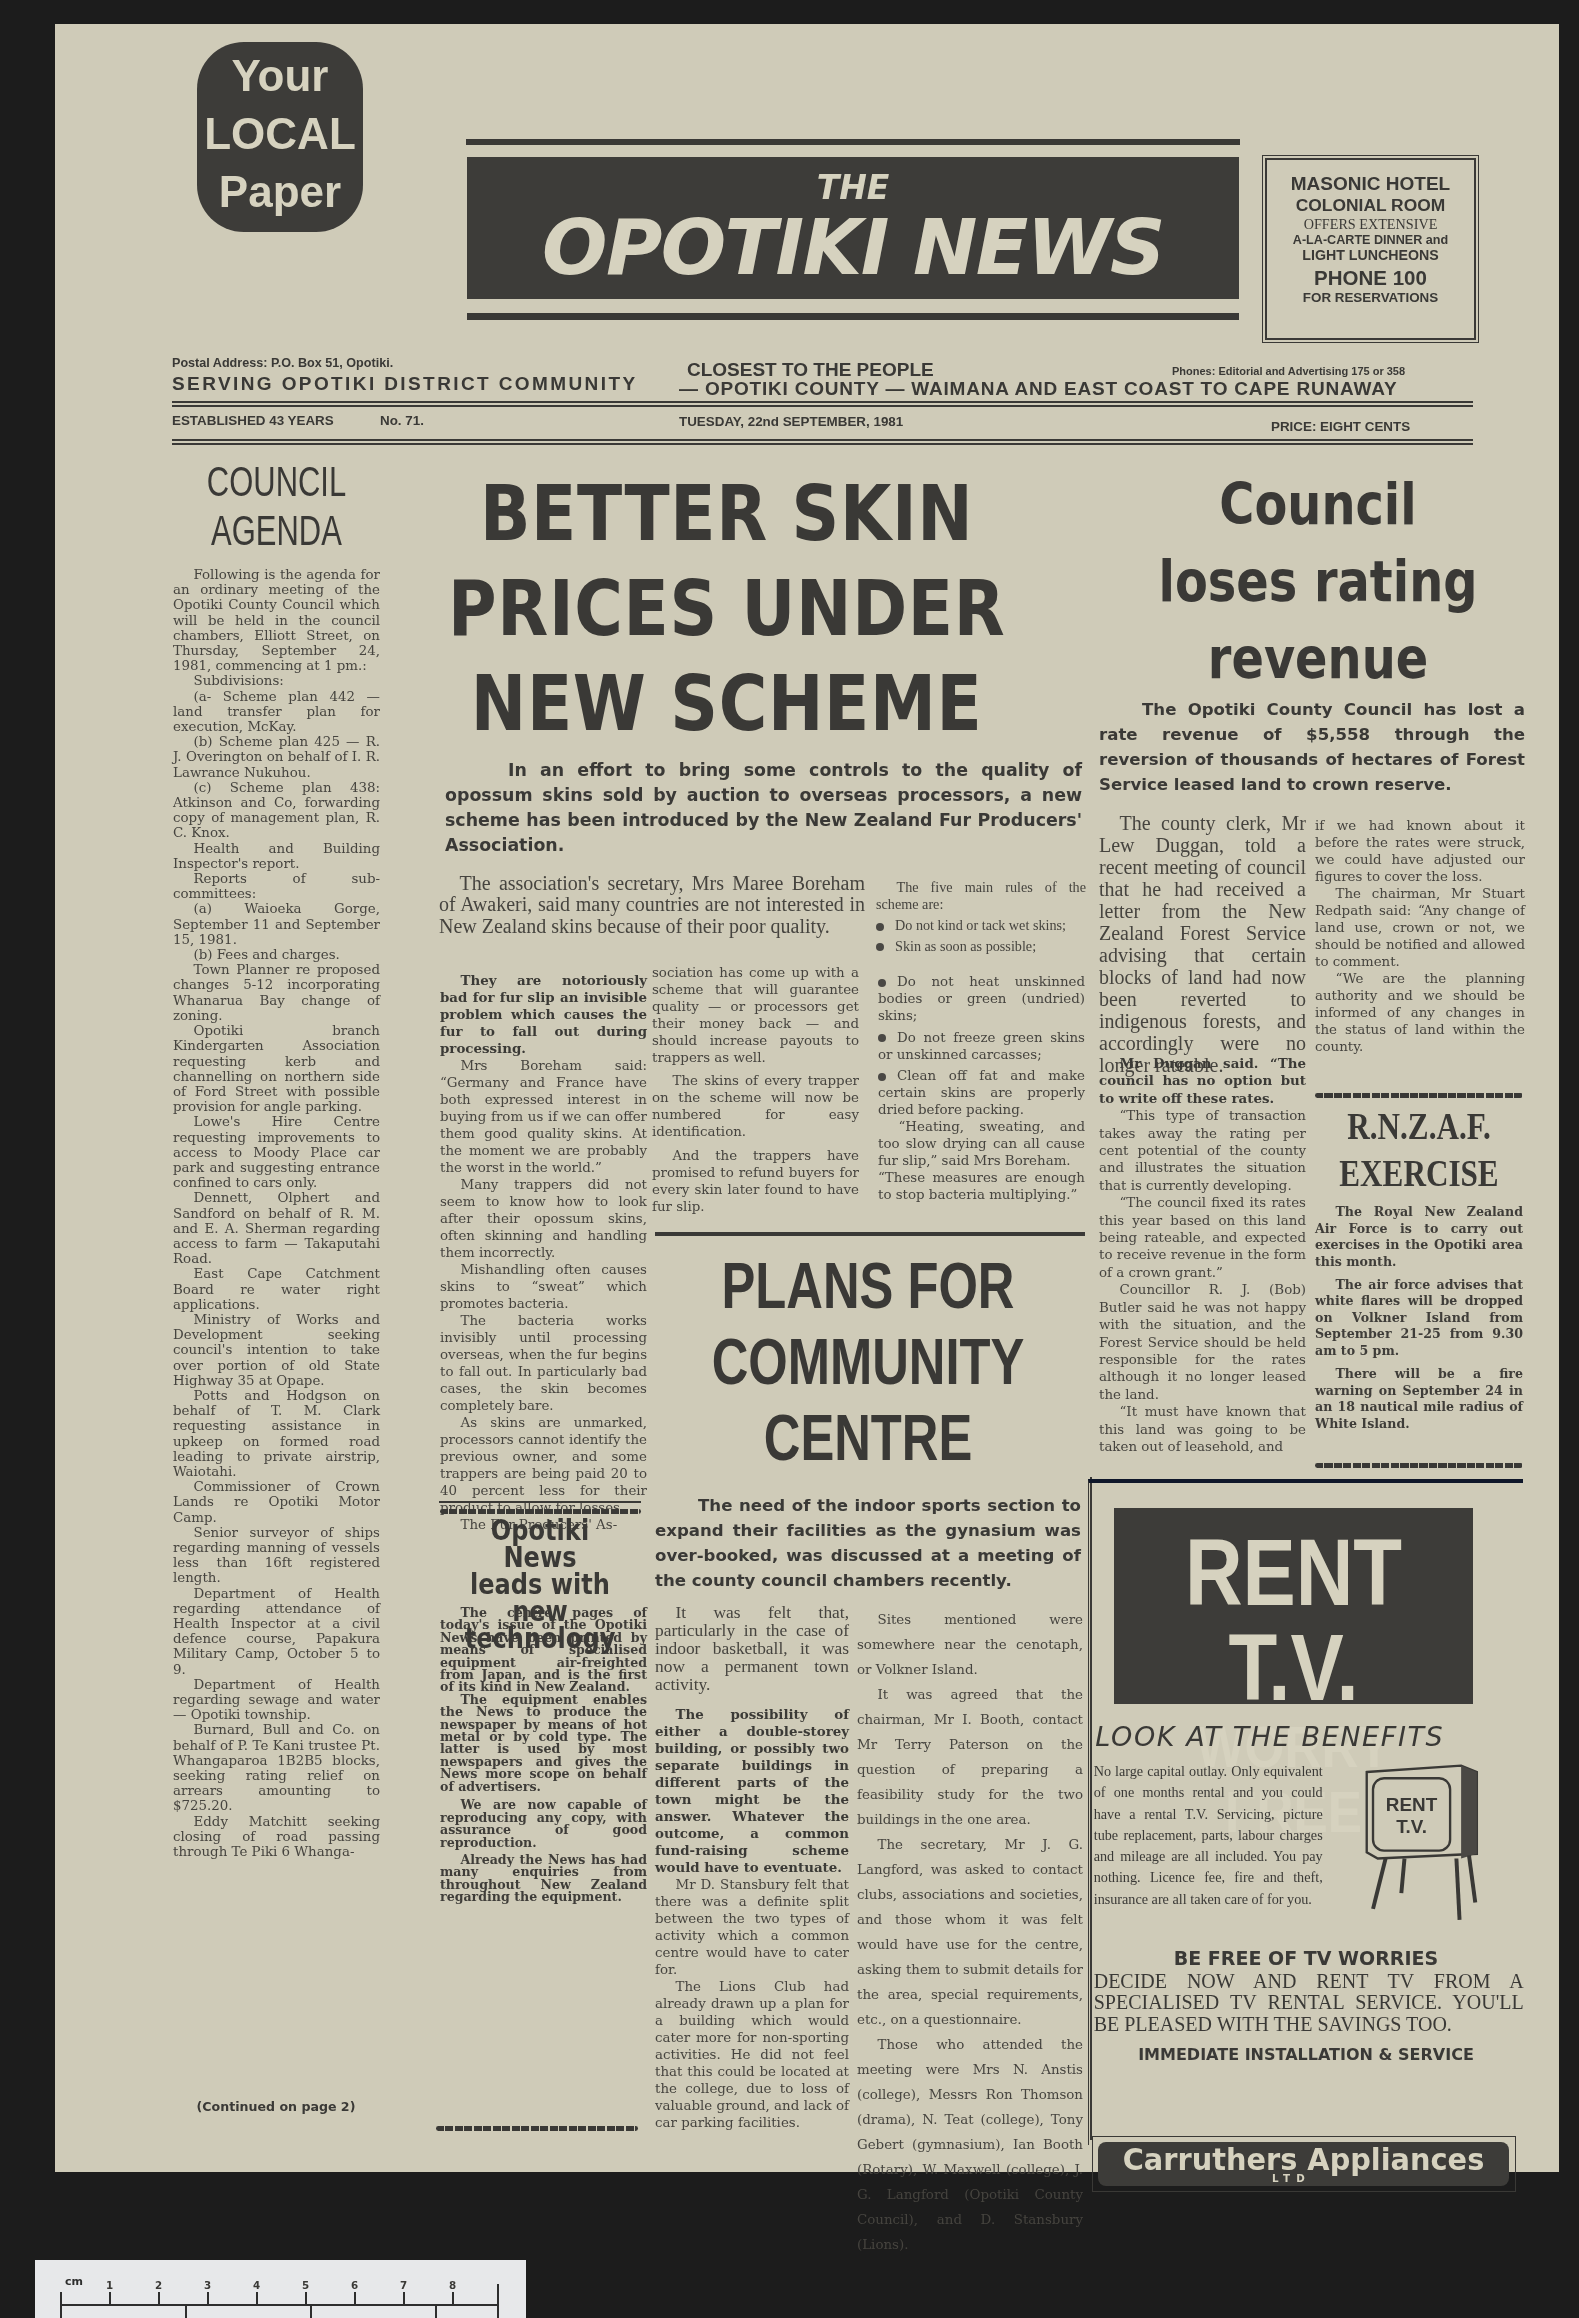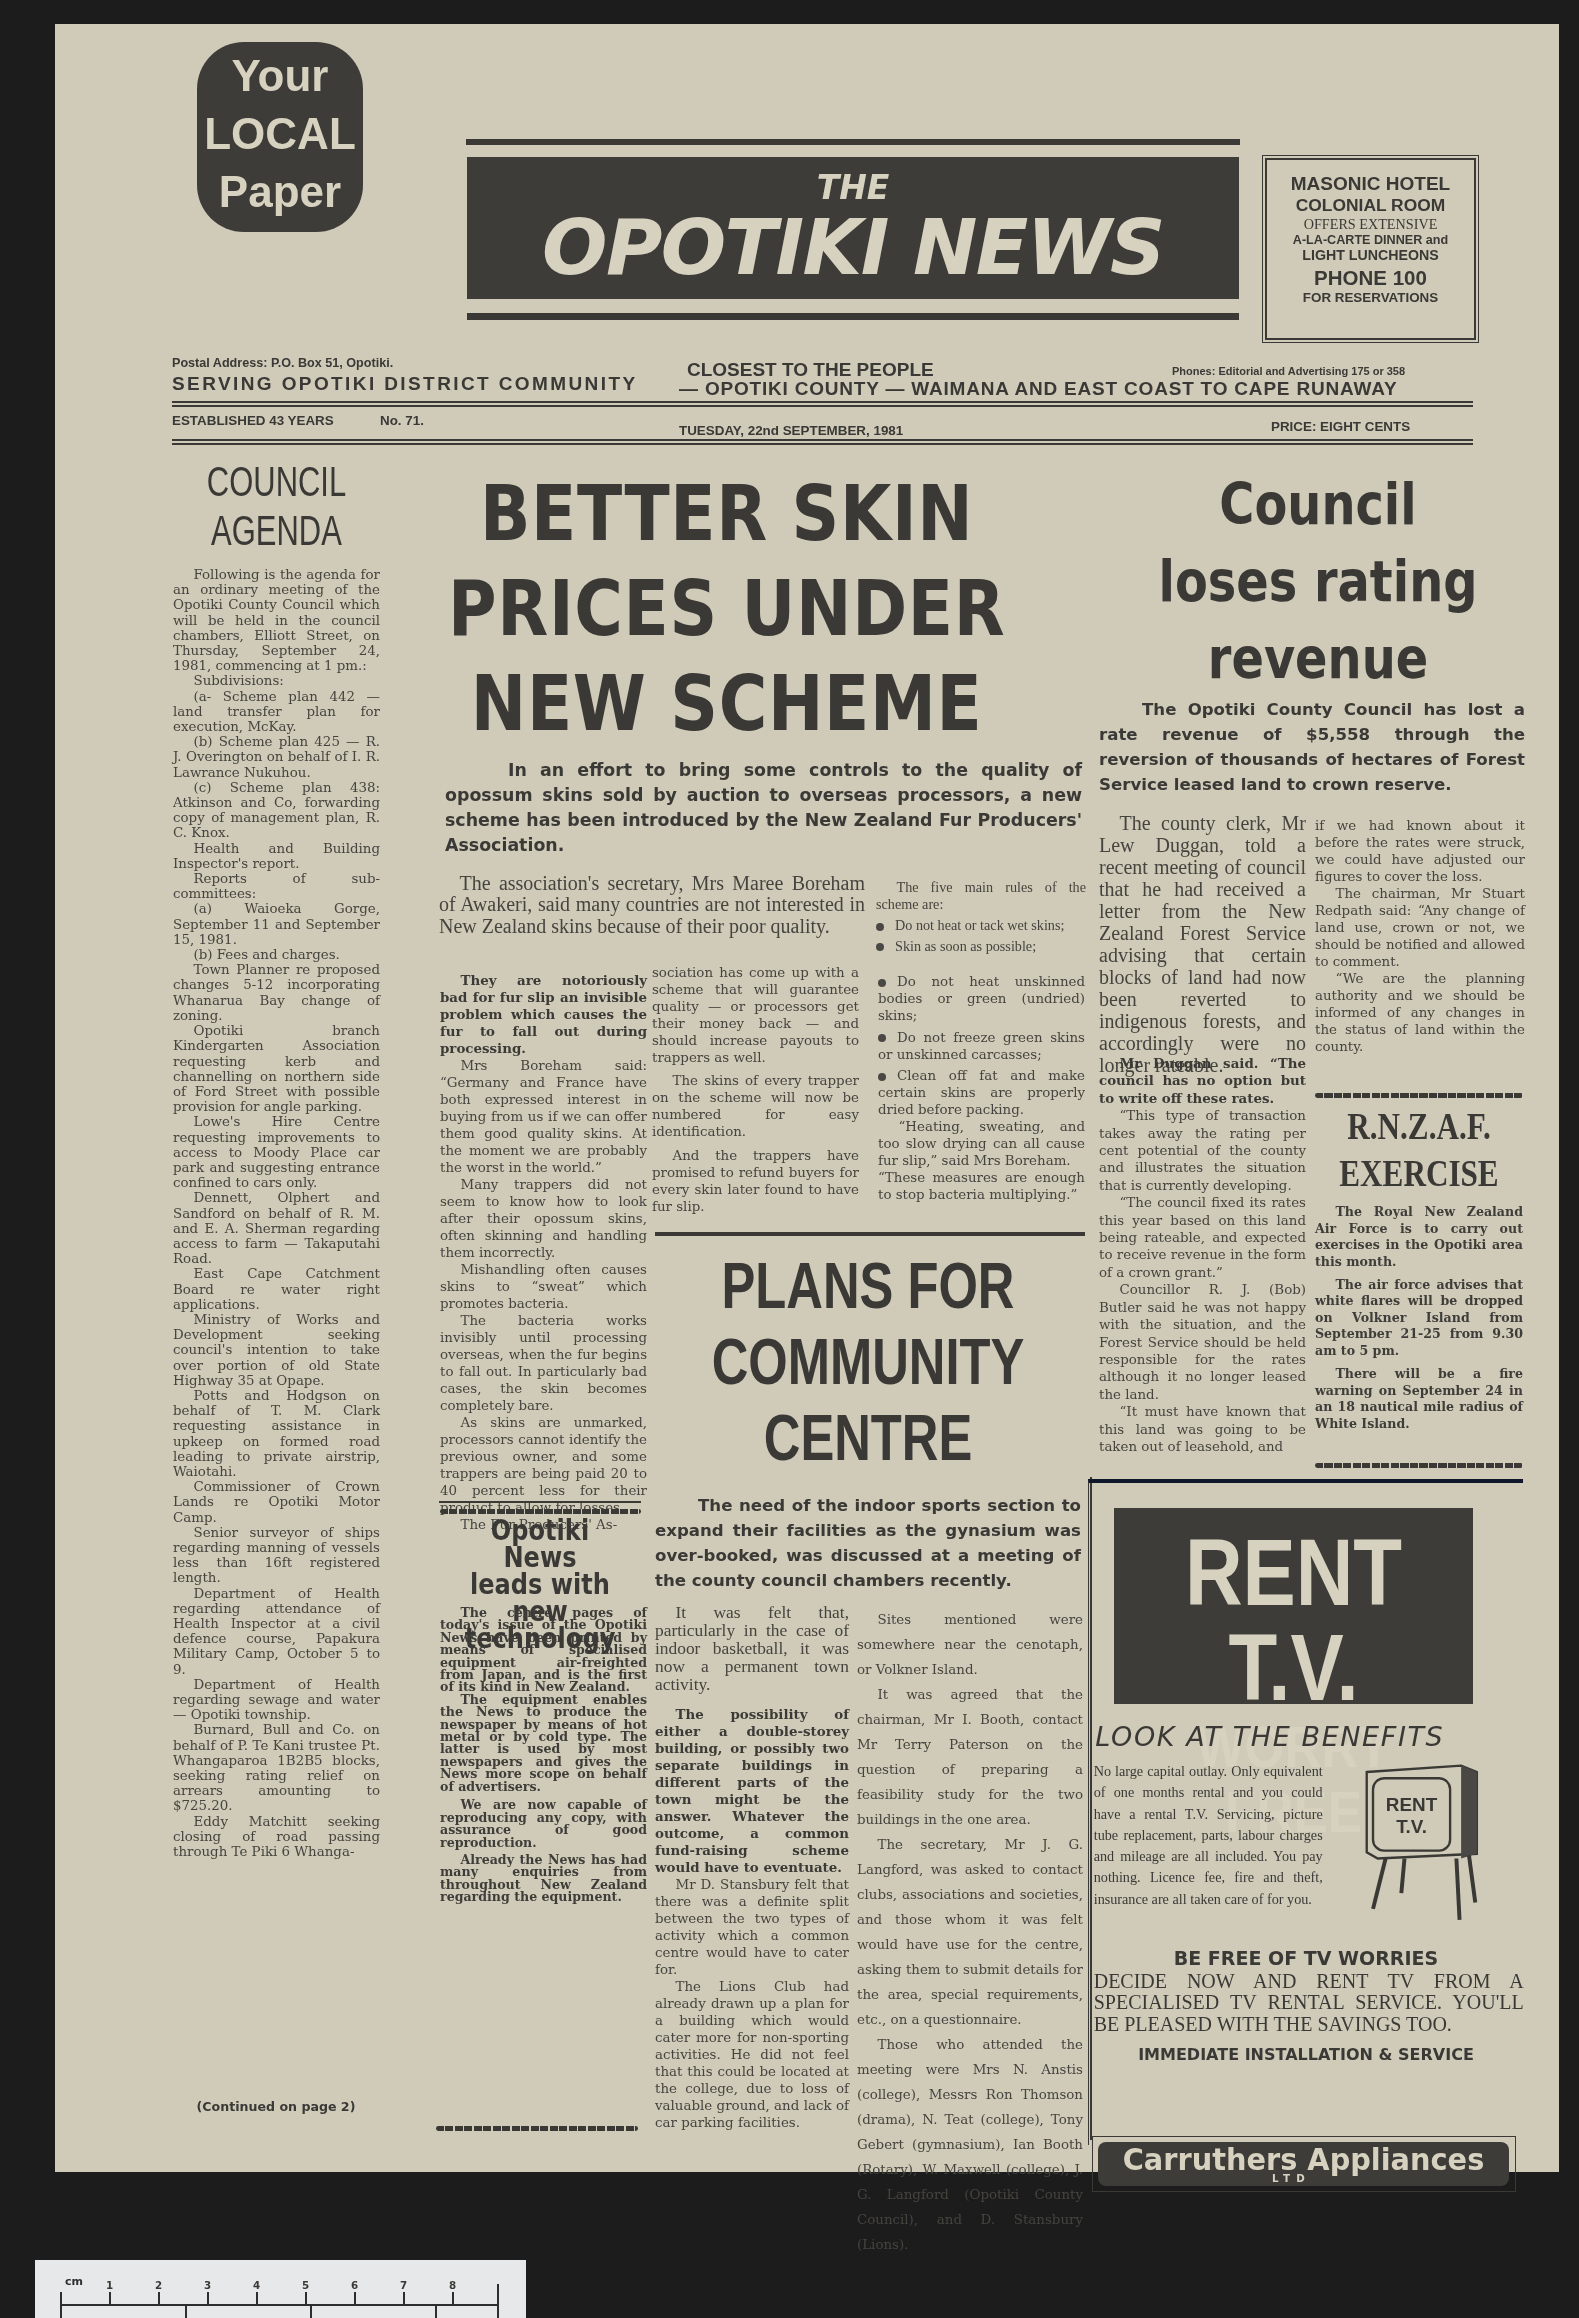--- a/index.html
+++ b/index.html
@@ -57,21 +57,21 @@
   <div class="abs cond" style="left:117px;top:349px;font-weight:bold;font-size:19px;letter-spacing:2.4px;">SERVING OPOTIKI DISTRICT COMMUNITY</div>
   <div class="abs cond" style="left:632px;top:335px;font-weight:bold;font-size:19px;">CLOSEST TO THE PEOPLE</div>
   <div class="abs cond" style="left:624px;top:354px;font-weight:bold;font-size:19px;letter-spacing:0.8px;">— OPOTIKI COUNTY — WAIMANA AND EAST COAST TO CAPE RUNAWAY</div>
   <div class="abs cond" style="left:1117px;top:341px;font-weight:bold;font-size:11px;">Phones: Editorial and Advertising 175 or 358</div>
 
   <div class="rule" style="left:117px;top:377px;width:1301px;height:2.4px;"></div>
   <div class="rule" style="left:117px;top:381px;width:1301px;height:1.6px;"></div>
 
   <div class="abs cond" style="left:117px;top:389px;font-weight:bold;font-size:13.4px;">ESTABLISHED 43 YEARS</div>
   <div class="abs cond" style="left:325px;top:389px;font-weight:bold;font-size:13.4px;">No. 71.</div>
-  <div class="abs cond" style="left:624px;top:390px;font-weight:bold;font-size:13.4px;margin-top:9px;">TUESDAY, 22nd SEPTEMBER, 1981</div>
+  <div class="abs cond" style="left:624px;top:390px;font-weight:bold;font-size:13.4px;">TUESDAY, 22nd SEPTEMBER, 1981</div>
   <div class="abs cond" style="left:1216px;top:395px;font-weight:bold;font-size:13.4px;">PRICE: EIGHT CENTS</div>
 
   <div class="rule" style="left:117px;top:415px;width:1301px;height:2.4px;"></div>
   <div class="rule" style="left:117px;top:419px;width:1301px;height:1.6px;"></div>
 
   <div class="abs" style="left:118px;top:433px;width:207px;text-align:center;">
     <div class="cond" style="font-size:43px;line-height:49px;transform:scaleX(0.72);">COUNCIL</div>
     <div class="cond" style="font-size:43px;line-height:49px;transform:scaleX(0.72);">AGENDA</div>
   </div>
 
@@ -127,21 +127,21 @@
   <div class="rule" style="left:384px;top:1477px;width:202px;height:1.6px;"></div>
 
   <div class="abs body-text" style="left:597px;top:940px;width:207px;font-size:13.4px;line-height:17px;">
     <p style="text-indent:0;">sociation has come up with a scheme that will guarantee quality — or processors get their money back — and should increase payouts to trappers as well.</p>
     <p style="margin-top:6.3px;">The skins of every trapper on the scheme will now be numbered for easy identification.</p>
     <p style="margin-top:6.3px;">And the trappers have promised to refund buyers for every skin later found to have fur slip.</p>
   </div>
 
   <div class="abs col-lib" style="left:821px;top:855px;width:210px;font-size:14.2px;line-height:17.4px;">
     <p>The five main rules of the scheme are:</p>
-    <div style="margin-top:3.2px;"><span class="bullet"></span><span>Do not heat or tack wet skins;</span></div>
+    <div style="margin-top:3.2px;"><span class="bullet"></span><span>Do not kind or tack wet skins;</span></div>
     <div style="margin-top:3.2px;"><span class="bullet"></span><span>Skin as soon as possible;</span></div>
   </div>
   <div class="abs body-text" style="left:823px;top:949px;width:207px;font-size:13.4px;line-height:17px;">
     <div><span class="bullet"></span><span>Do not heat unskinned bodies or green (undried) skins;</span></div>
     <div style="margin-top:4.7px;"><span class="bullet"></span><span>Do not freeze green skins or unskinned carcasses;</span></div>
     <div style="margin-top:4.7px;"><span class="bullet"></span><span>Clean off fat and make certain skins are properly dried before packing.</span></div>
     <p>“Heating, sweating, and too slow drying can all cause fur slip,” said Mrs Boreham.</p>
     <p style="text-indent:0;">“These measures are enough to stop bacteria multiplying.”</p>
   </div>
   <div class="rule" style="left:600px;top:1208px;width:430px;height:4px;"></div>

